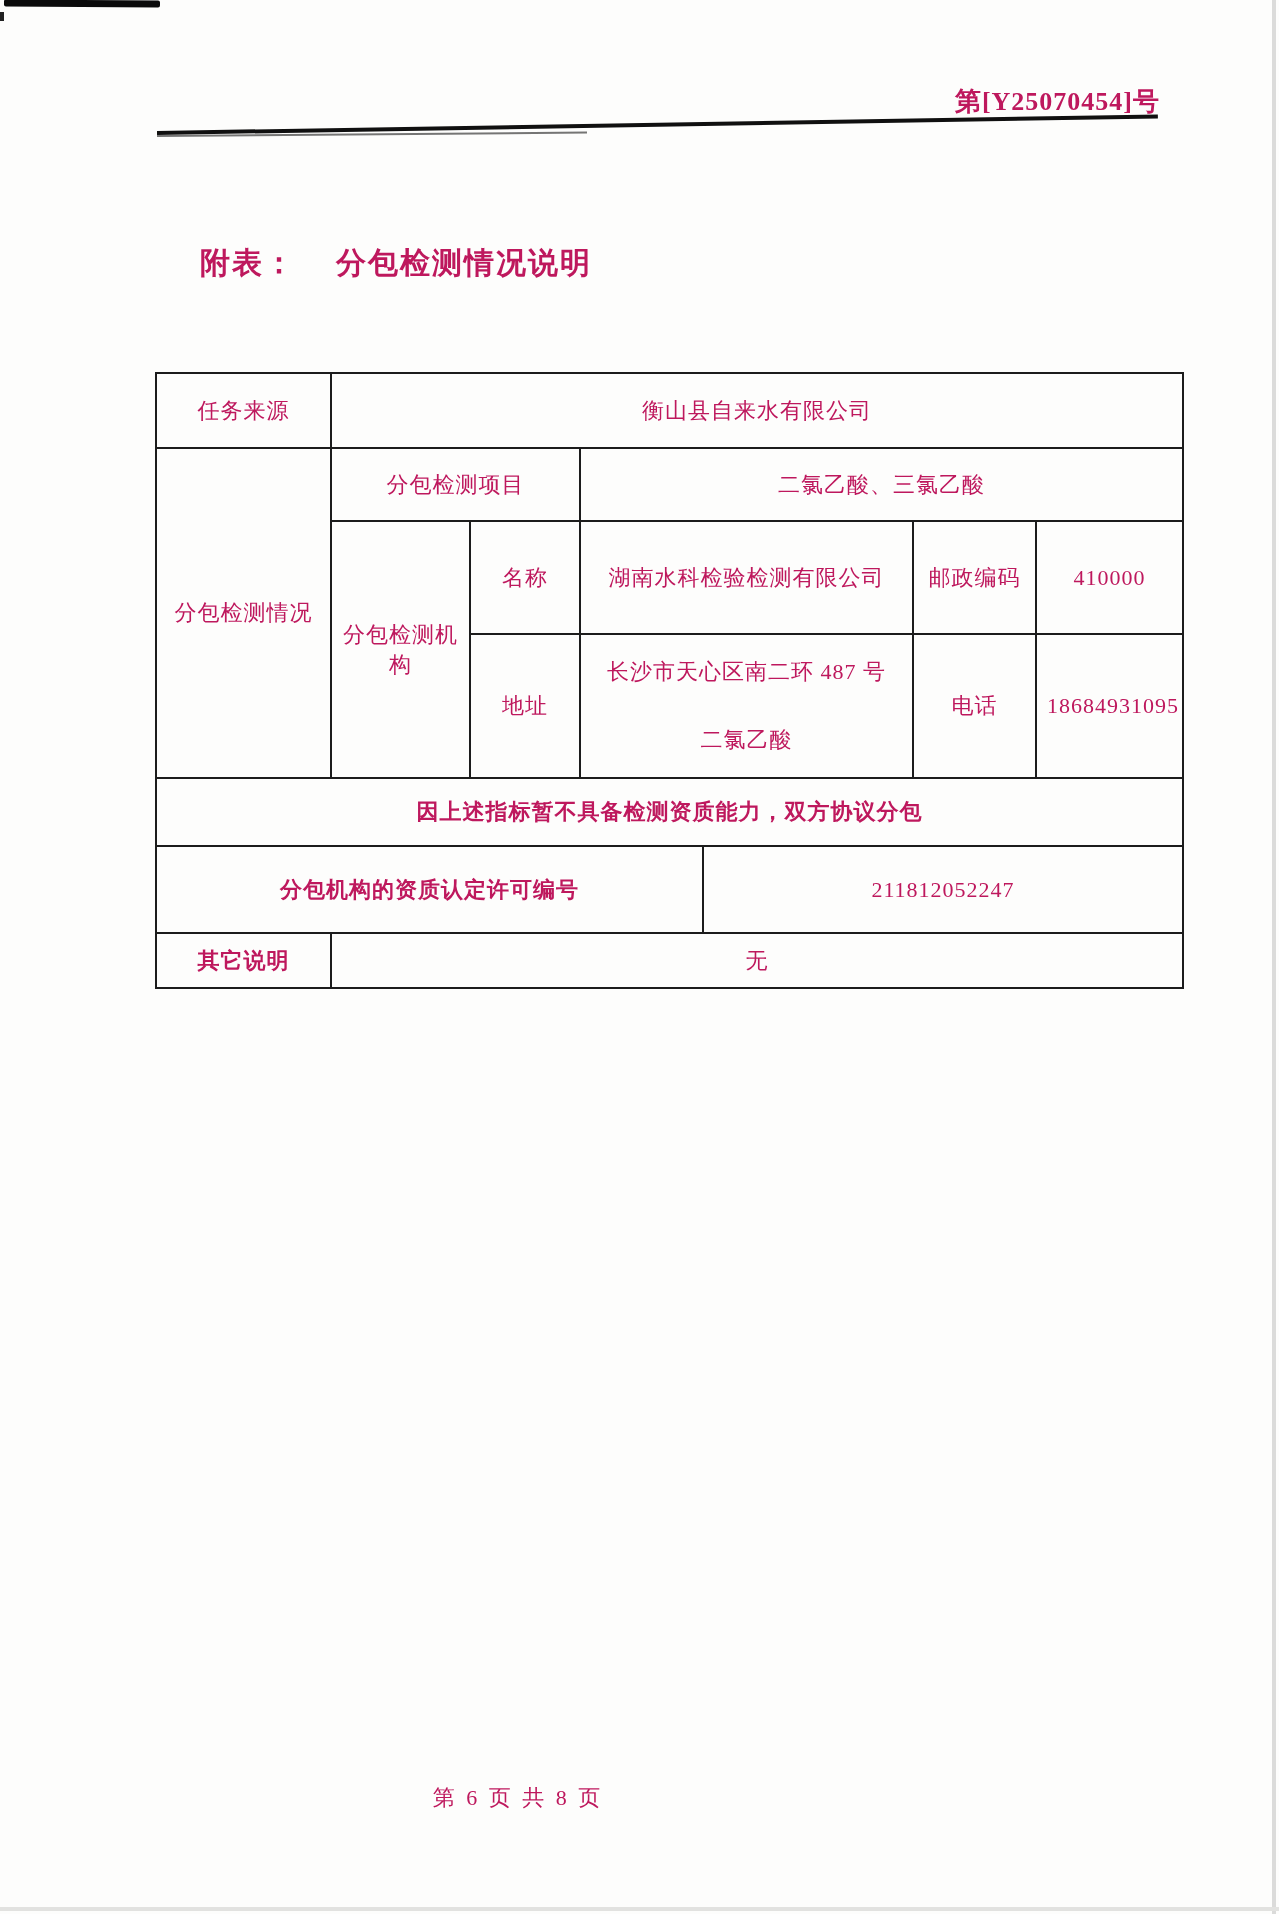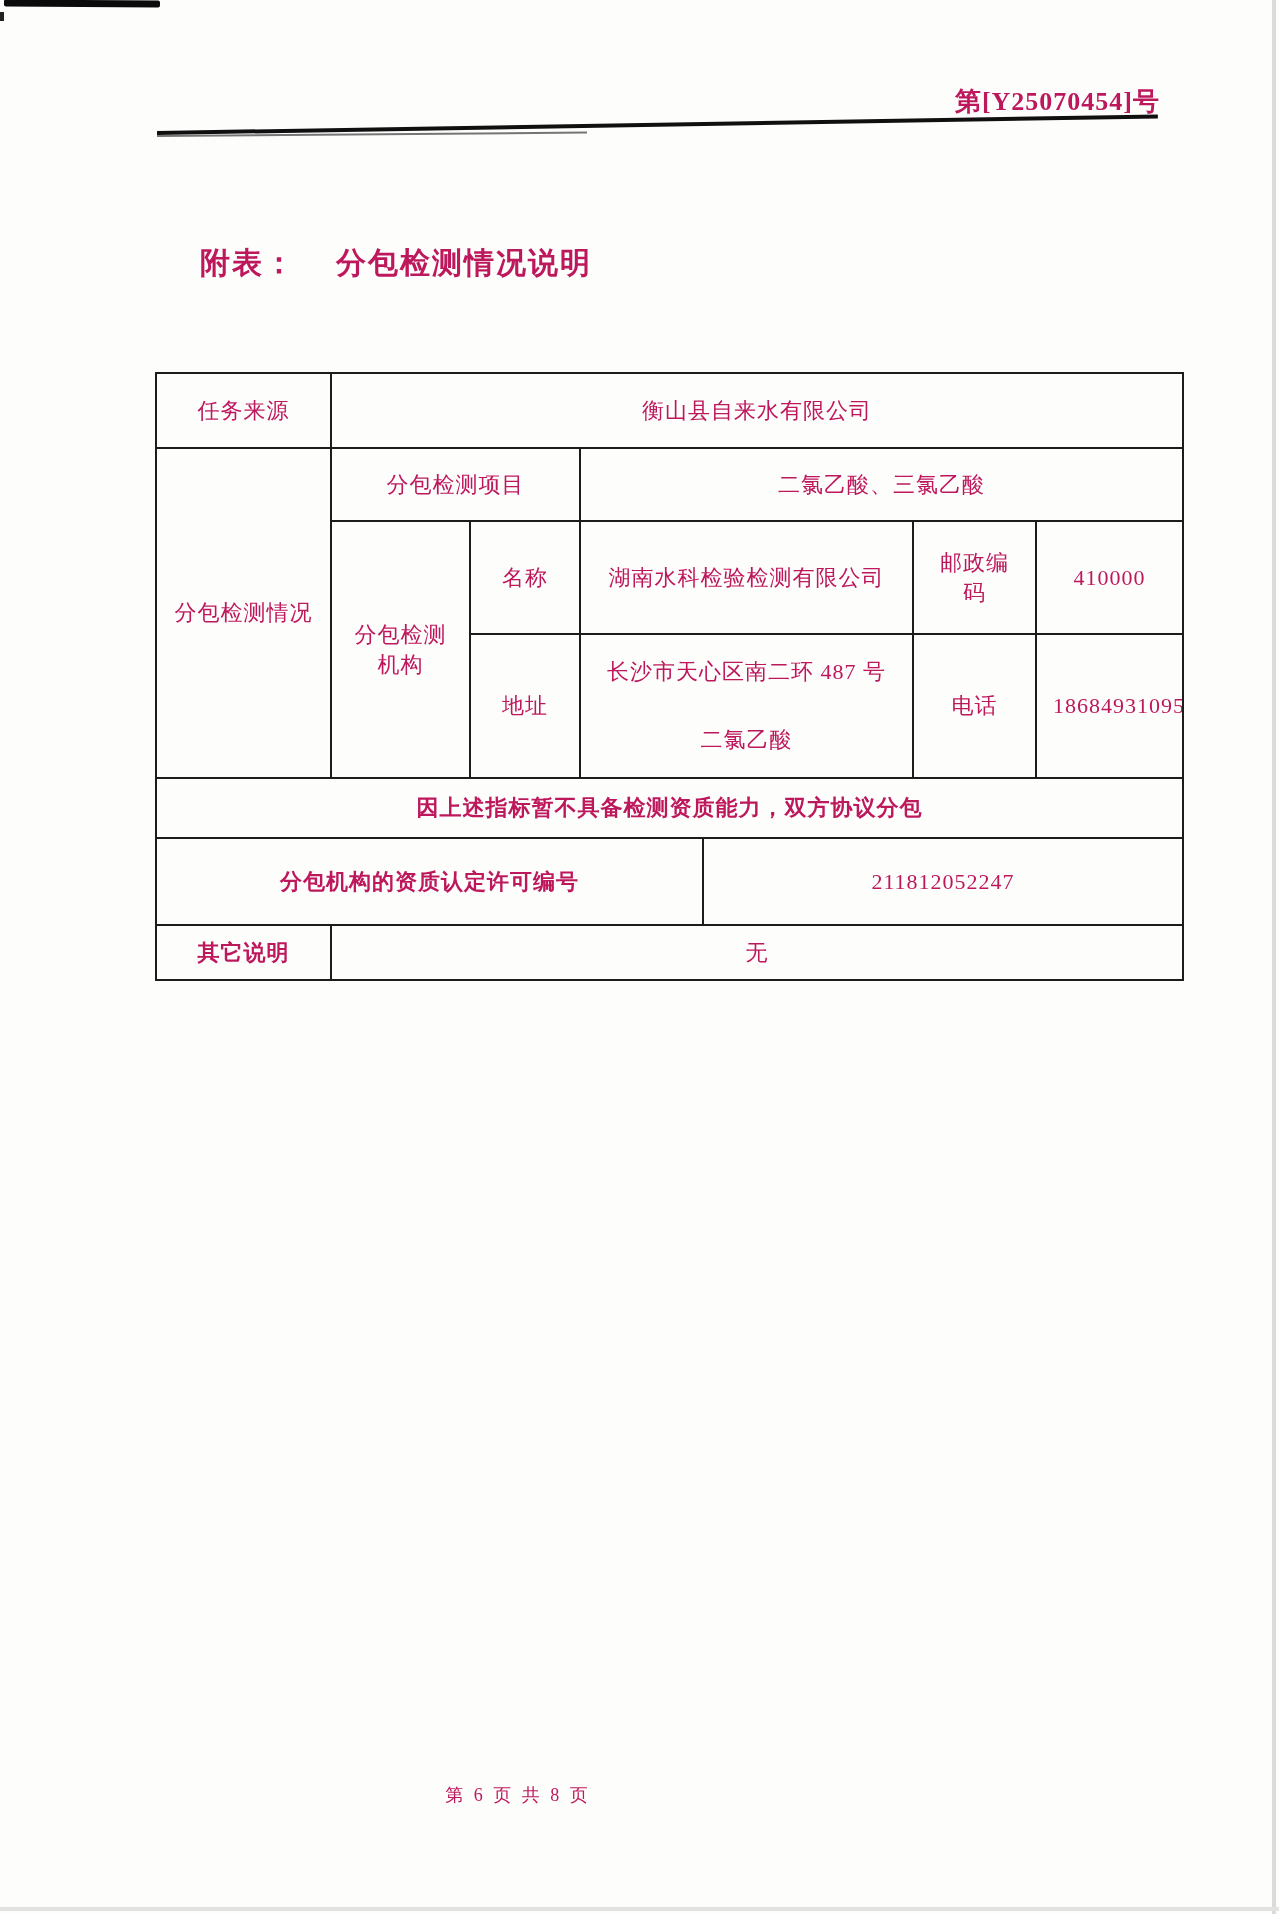--- a/index.html
+++ b/index.html
@@ -51,32 +51,32 @@
   .doc-title .prefix{margin-right:40px;}
   
   table.subcontract{
     position:absolute;left:155px;top:372px;
     border-collapse:collapse;table-layout:fixed;width:1027px;
   }
   table.subcontract td{
     border:2.5px solid #1c1c1c;
     text-align:center;vertical-align:middle;
     font-size:22px;letter-spacing:1px;
-    padding:0 16px;overflow:hidden;
+    padding:0 10px;overflow:hidden;
   }
   td.emph{
     font-family:"Liberation Sans","DejaVu Sans",sans-serif;
     font-weight:bold;letter-spacing:1.5px;
   }
   .addr-line{line-height:1.0;}
   .addr-line + .addr-line{margin-top:46px;}
   
   .page-footer{
     position:absolute;left:0;top:1783px;width:1036px;
-    text-align:center;font-size:18px;letter-spacing:3px;
+    text-align:center;font-size:22px;letter-spacing:3px;
   }
 </style>
 </head>
 <body>
 
 <div class="page">
 
   <div class="smudge-top-left"></div>
   <div class="smudge-tick"></div>
   <div class="right-edge-shadow"></div>
@@ -119,21 +119,21 @@
       </tr>
       <tr style="height:144px;">
         <td>地址</td>
         <td colspan="2">
           <div class="addr-line">长沙市天心区南二环 487 号</div>
           <div class="addr-line">二氯乙酸</div>
         </td>
         <td>电话</td>
         <td>18684931095</td>
       </tr>
-      <tr style="height:60px;">
+      <tr style="height:68px;">
         <td colspan="7" class="emph">因上述指标暂不具备检测资质能力，双方协议分包</td>
       </tr>
       <tr style="height:87px;">
         <td colspan="4" class="emph">分包机构的资质认定许可编号</td>
         <td colspan="3">211812052247</td>
       </tr>
       <tr style="height:55px;">
         <td class="emph">其它说明</td>
         <td colspan="6">无</td>
       </tr>

